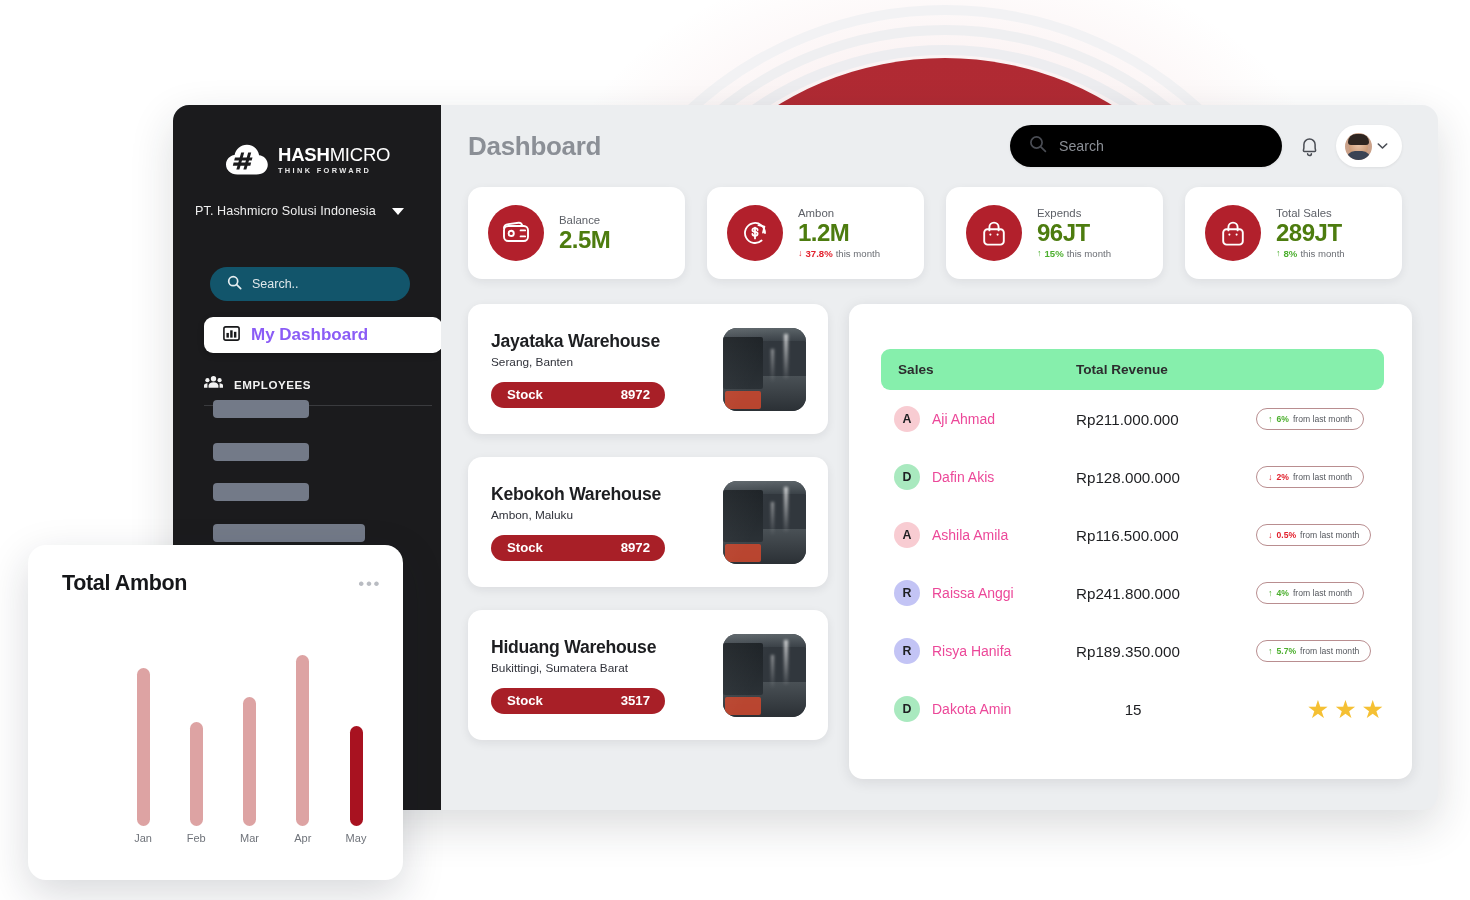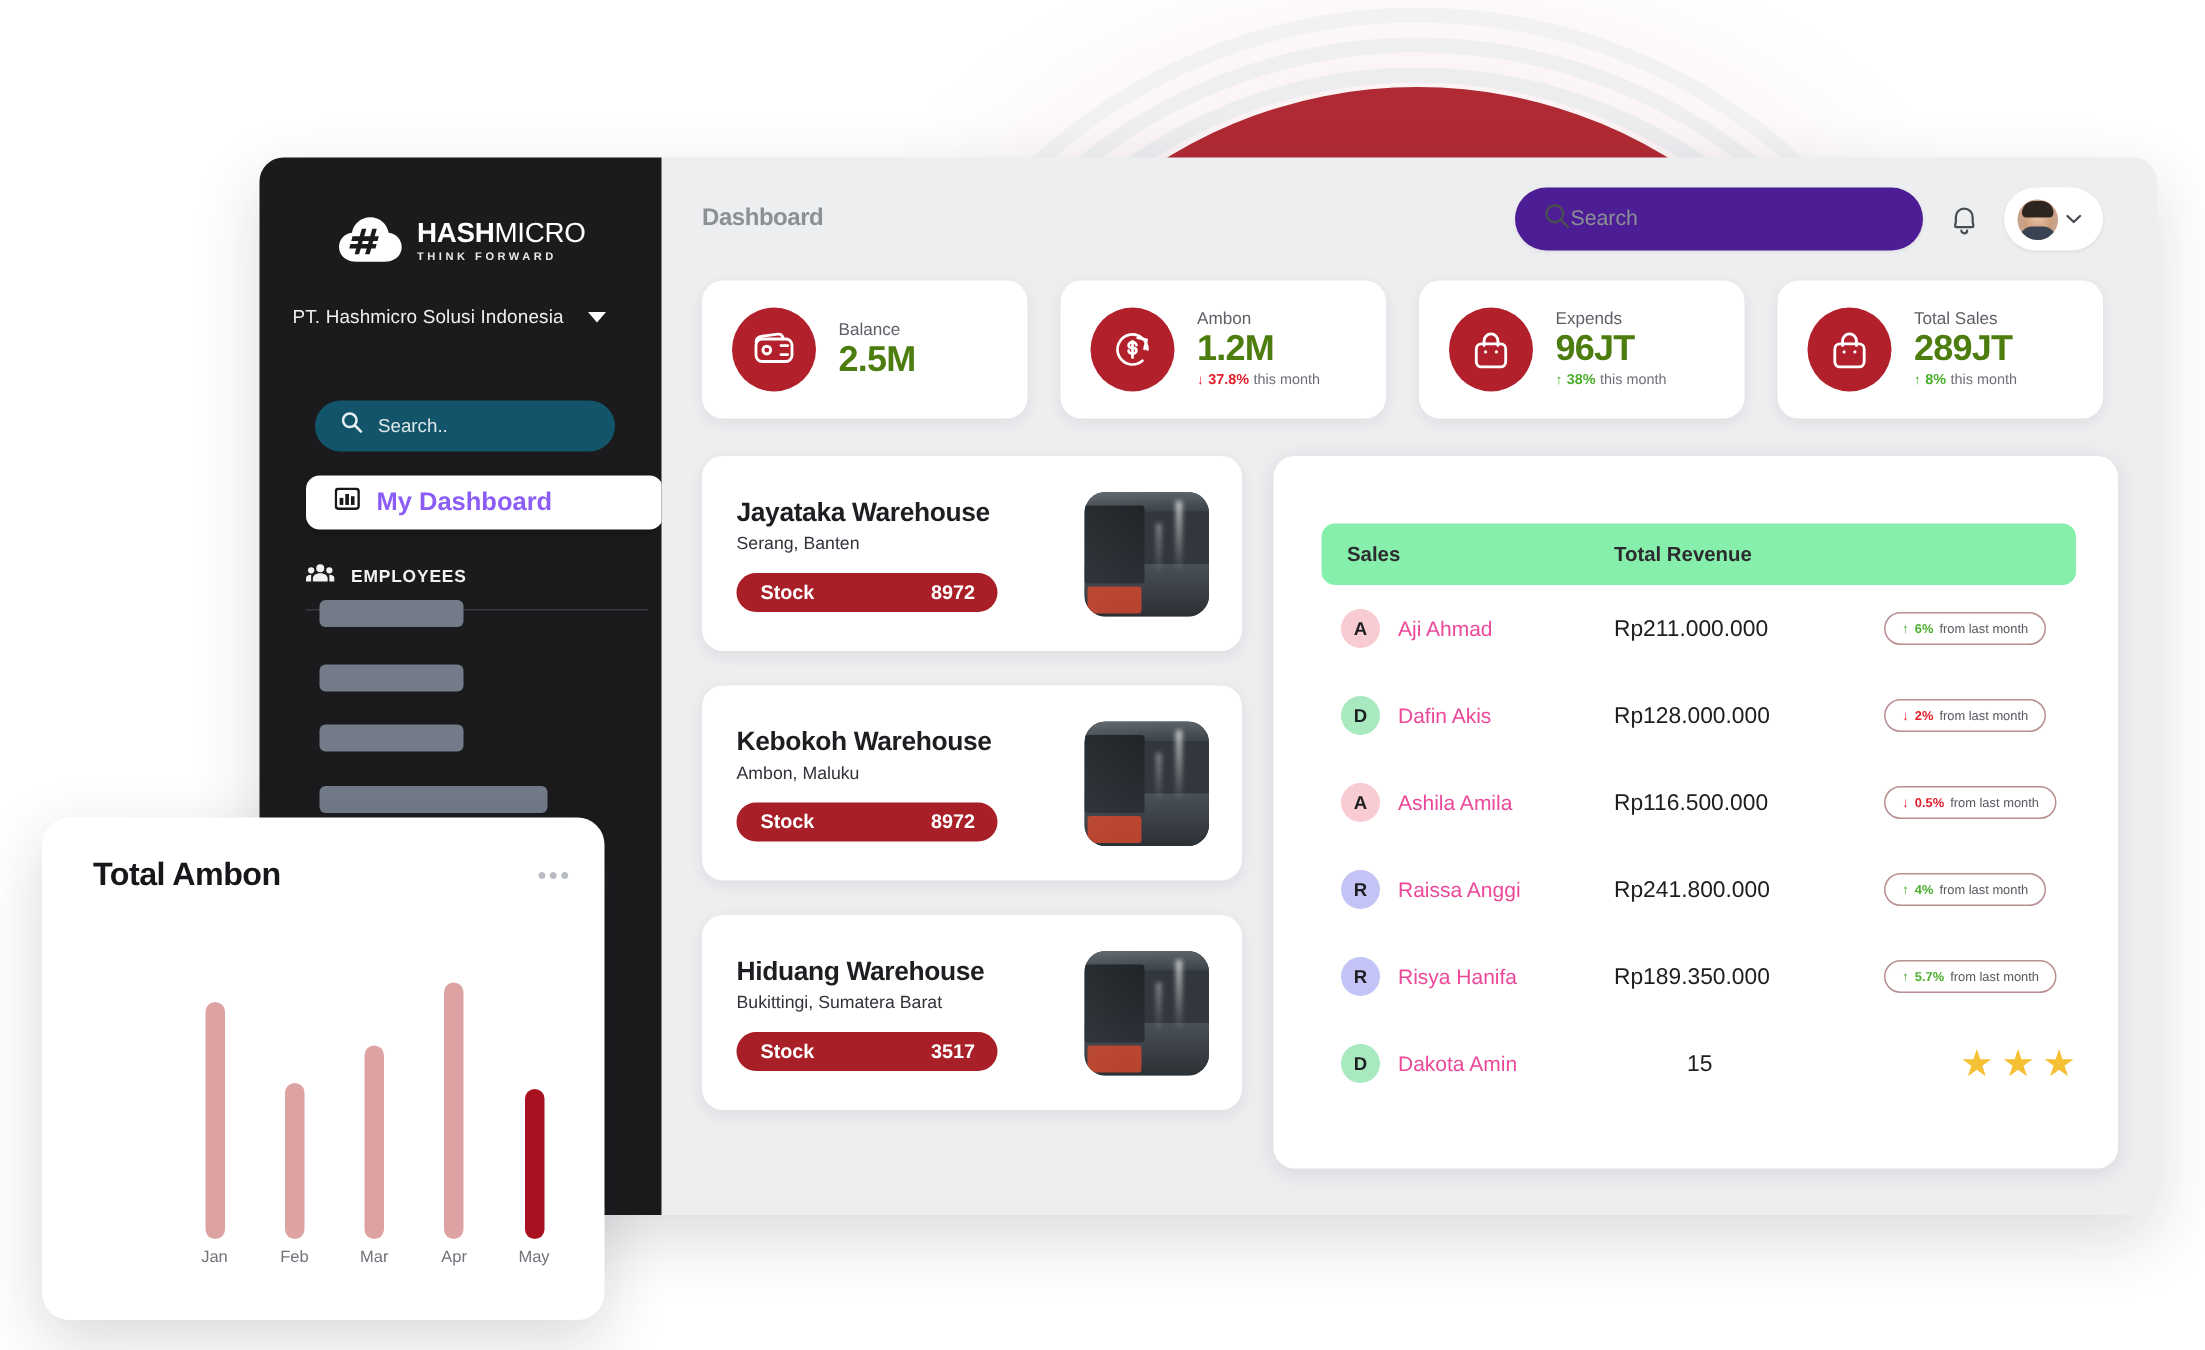--- a/index.html
+++ b/index.html
@@ -81,25 +81,25 @@
 
   .skel { position:absolute; background:#737a88; border-radius:4px; height:18px; }
   .skel.s1 { left:40px; top:295px; width:96px; }
   .skel.s2 { left:40px; top:338px; width:96px; }
   .skel.s3 { left:40px; top:378px; width:96px; }
   .skel.s4 { left:40px; top:419px; width:152px; }
 
   
   .content { position:absolute; left:268px; top:0; right:0; bottom:0; }
   .topbar { height:82px; display:flex; align-items:center; padding:0 36px 0 27px; }
-  .page-title { font-size:16px; font-weight:700; color:#8b8f96; letter-spacing:-0.3px; }
+  .page-title { font-size:26px; font-weight:700; color:#8b8f96; letter-spacing:-0.3px; }
   .topbar-right { margin-left:auto; display:flex; align-items:center; gap:14px; }
   .searchbox {
-    width:272px; height:42px; background:#4c1d95; border-radius:21px;
-    display:flex; align-items:center; padding-left:19px;
+    width:272px; height:42px; background:#000000; border-radius:21px;
+    display:flex; align-items:center; gap:12px; padding-left:19px;
     box-shadow:0 1px 3px rgba(0,0,0,0.07);
   }
   .searchbox .ph { font-size:14.2px; color:#8b8f96; }
   .bell-btn { width:26px; height:30px; display:flex; align-items:center; justify-content:center; }
   .profile-pill {
     width:66px; height:42px; background:#fff; border-radius:21px;
     display:flex; align-items:center; gap:5px; padding-left:9px;
     box-shadow:0 1px 3px rgba(0,0,0,0.07);
   }
   .avatar-img {
@@ -376,21 +376,21 @@
               <path d="M8.4 11.4V8.2a4.6 4.6 0 0 1 9.2 0v3.2" stroke-linecap="round"></path>
               <circle cx="9.4" cy="15.6" r="1.05" fill="#fff" stroke="none"></circle>
               <circle cx="16.6" cy="15.6" r="1.05" fill="#fff" stroke="none"></circle>
             </svg>
           </div>
           <div>
             <div class="kpi-label">Expends</div>
             <div class="kpi-value">96JT</div>
             <div class="kpi-delta">
               <span class="up arrow">↑</span>
-              <b class="up">38%</b>
+              <b class="up">15%</b>
               <span>this month</span>
             </div>
           </div>
         </div>
 
         <div class="kpi">
           <div class="kpi-icon">
             <svg width="26" height="28" viewBox="0 0 26 28" fill="none" stroke="#fff" stroke-width="1.9">
               <rect x="3.2" y="10.2" width="19.6" height="15.4" rx="3.4"></rect>
               <path d="M8.4 11.4V8.2a4.6 4.6 0 0 1 9.2 0v3.2" stroke-linecap="round"></path>

